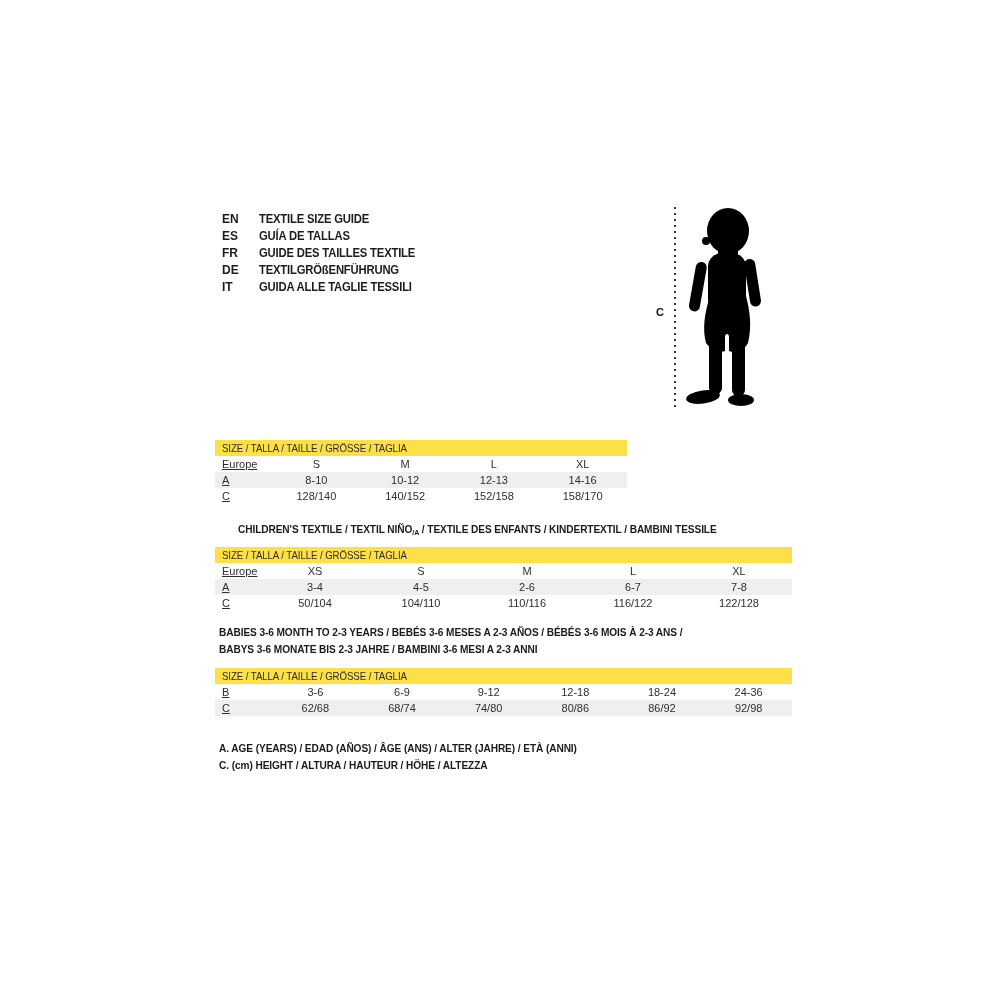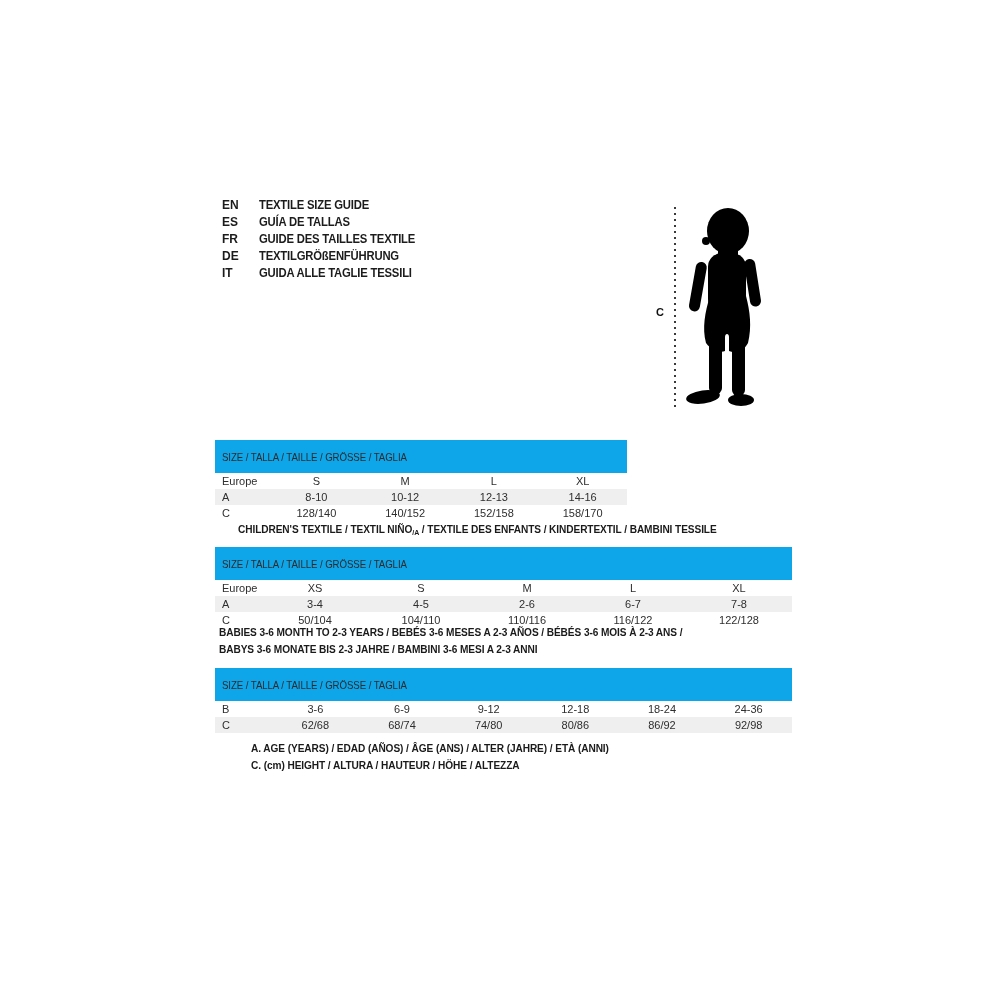--- a/index.html
+++ b/index.html
@@ -3,51 +3,51 @@
 <meta charset="utf-8">
 <style>
   html,body{margin:0;padding:0;background:#fff;}
   .sheet{position:relative;width:1000px;height:1000px;background:#ffffff;overflow:hidden;
          font-family:"Liberation Sans","DejaVu Sans",sans-serif;color:#2e2e2e;}
 
   
   .cond{display:inline-block;transform:scaleX(.88);transform-origin:0 50%;white-space:nowrap;letter-spacing:-.1px;}
 
   
-  .langs{position:absolute;left:222px;top:197px;}
+  .langs{position:absolute;left:222px;top:211px;}
   .lang-row{height:17px;line-height:17px;font-size:12px;font-weight:bold;color:#1c1c1c;white-space:nowrap;}
   .lang-code{display:inline-block;width:37px;}
   .lang-label{display:inline-block;transform:scaleX(.94);transform-origin:0 50%;letter-spacing:-.2px;}
 
   
   .measure-label{position:absolute;left:656px;top:306px;font-size:11px;font-weight:bold;color:#111;}
   .dotted-line{position:absolute;left:674px;top:207px;width:2px;height:201px;
                background:repeating-linear-gradient(to bottom,#3a3a3a 0 2.5px,transparent 2.5px 6px);}
   .toddler{position:absolute;left:682px;top:206px;}
 
   
   .head{position:absolute;left:219px;margin:0;font-size:11.5px;font-weight:bold;color:#1a1a1a;
         line-height:17px;white-space:nowrap;}
   .hsub{font-size:8px;vertical-align:-2px;}
 
   
   .tbl{position:absolute;left:215px;border-collapse:collapse;table-layout:fixed;font-size:11px;color:#2e2e2e;}
-  .tbl th{background:#0ea5e9;font-weight:normal;text-align:left;height:33px;padding:0 0 0 7px;color:#2b2b2b;}
+  .tbl th{background:#fde047;font-weight:normal;text-align:left;height:16px;padding:0 0 0 7px;color:#2b2b2b;}
   .tbl td{height:16px;line-height:16px;padding:0;text-align:center;white-space:nowrap;}
-  .tbl td.lab{text-align:left;padding-left:7px;}
+  .tbl td.lab{text-align:left;padding-left:7px;text-decoration:underline;}
   .r-shade td{background:#efefef;}
   #tbl-junior{top:440px;width:412px;}
   #tbl-children{top:547px;width:577px;}
   #tbl-babies{top:668px;width:577px;}
   col.lab-57{width:57px;} col.lab-47{width:47px;}
   #head-junior{top:415px;} #head-children{top:521px;margin-left:19px;} #head-babies{top:624px;}
 
   
   .notes{position:absolute;left:219px;top:740px;}
-  .note{height:17px;line-height:17px;font-size:11.5px;font-weight:bold;color:#1a1a1a;white-space:nowrap;margin-left:32px;}
+  .note{height:17px;line-height:17px;font-size:11.5px;font-weight:bold;color:#1a1a1a;white-space:nowrap;}
 </style>
 </head>
 <body>
 
 <div class="sheet">
 
   <div class="langs">
     <div class="lang-row">
       <span class="lang-code">EN</span><span class="lang-label">TEXTILE SIZE GUIDE</span>
     </div>

